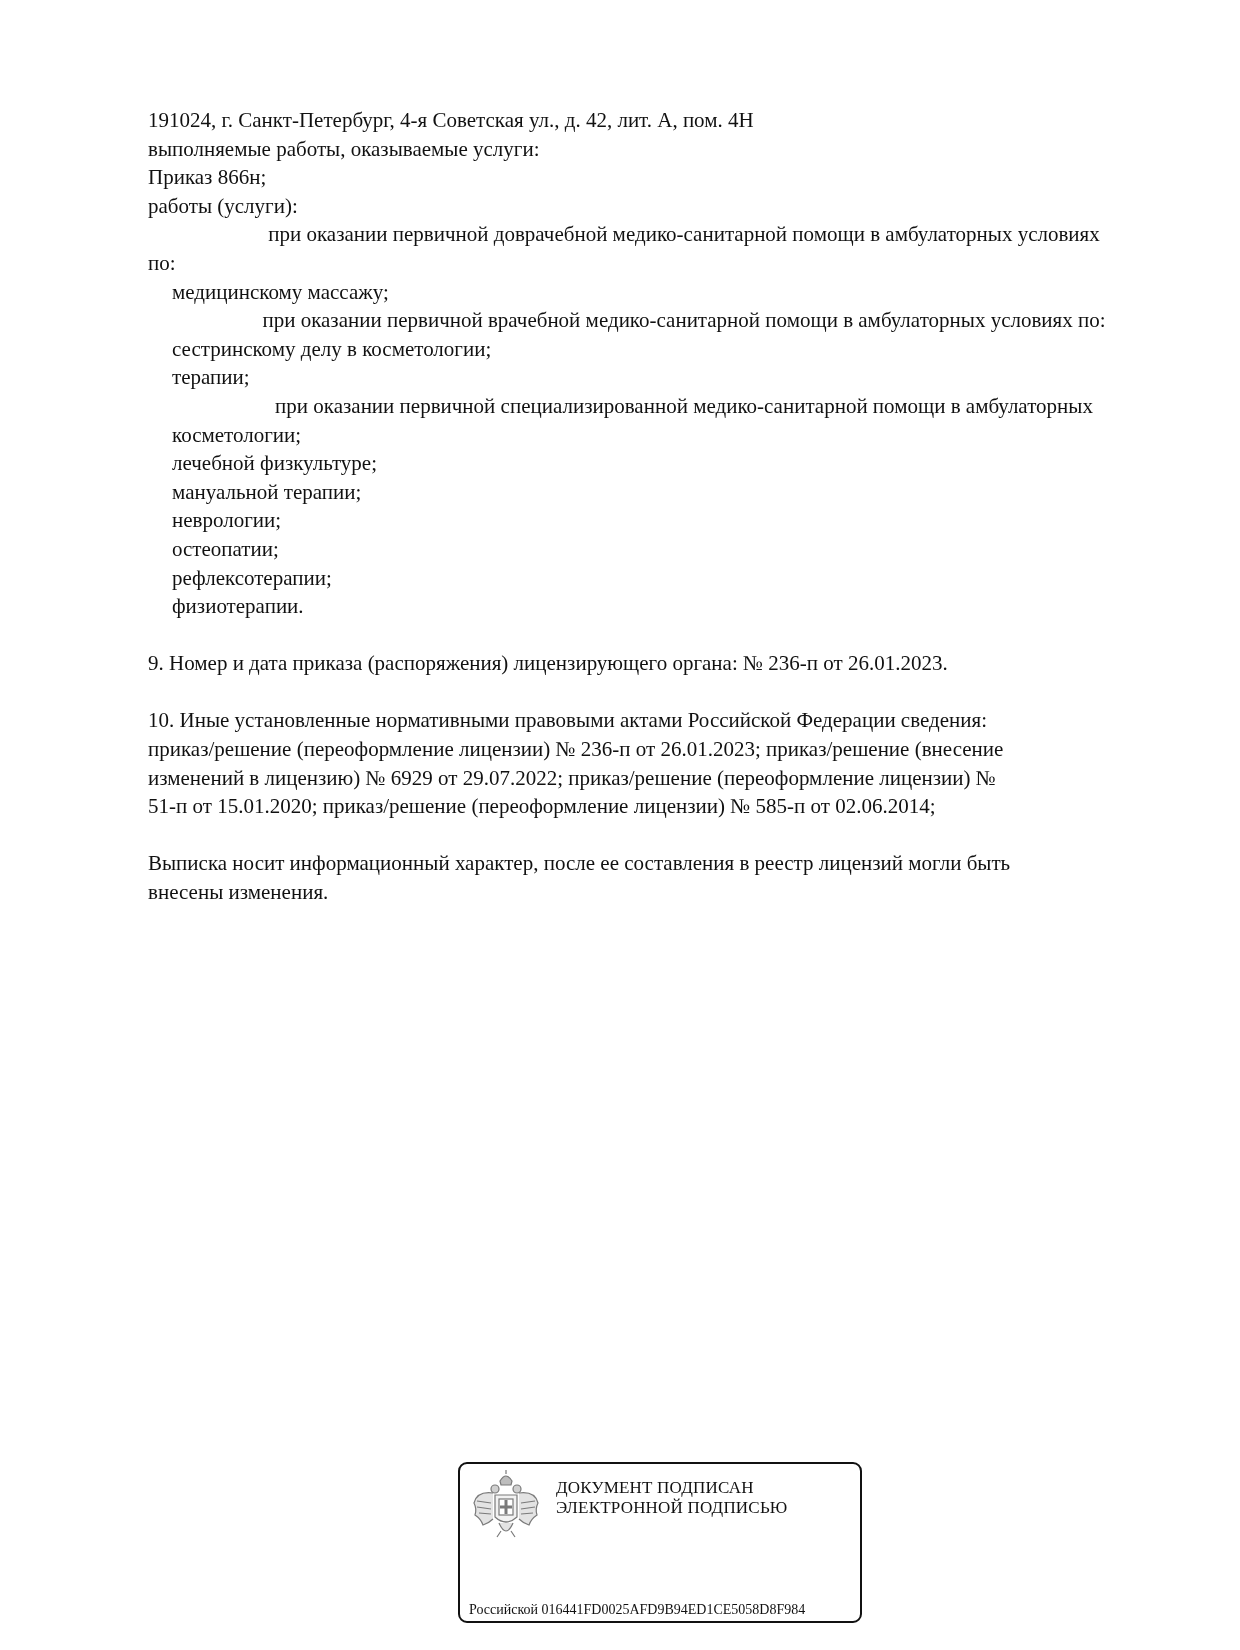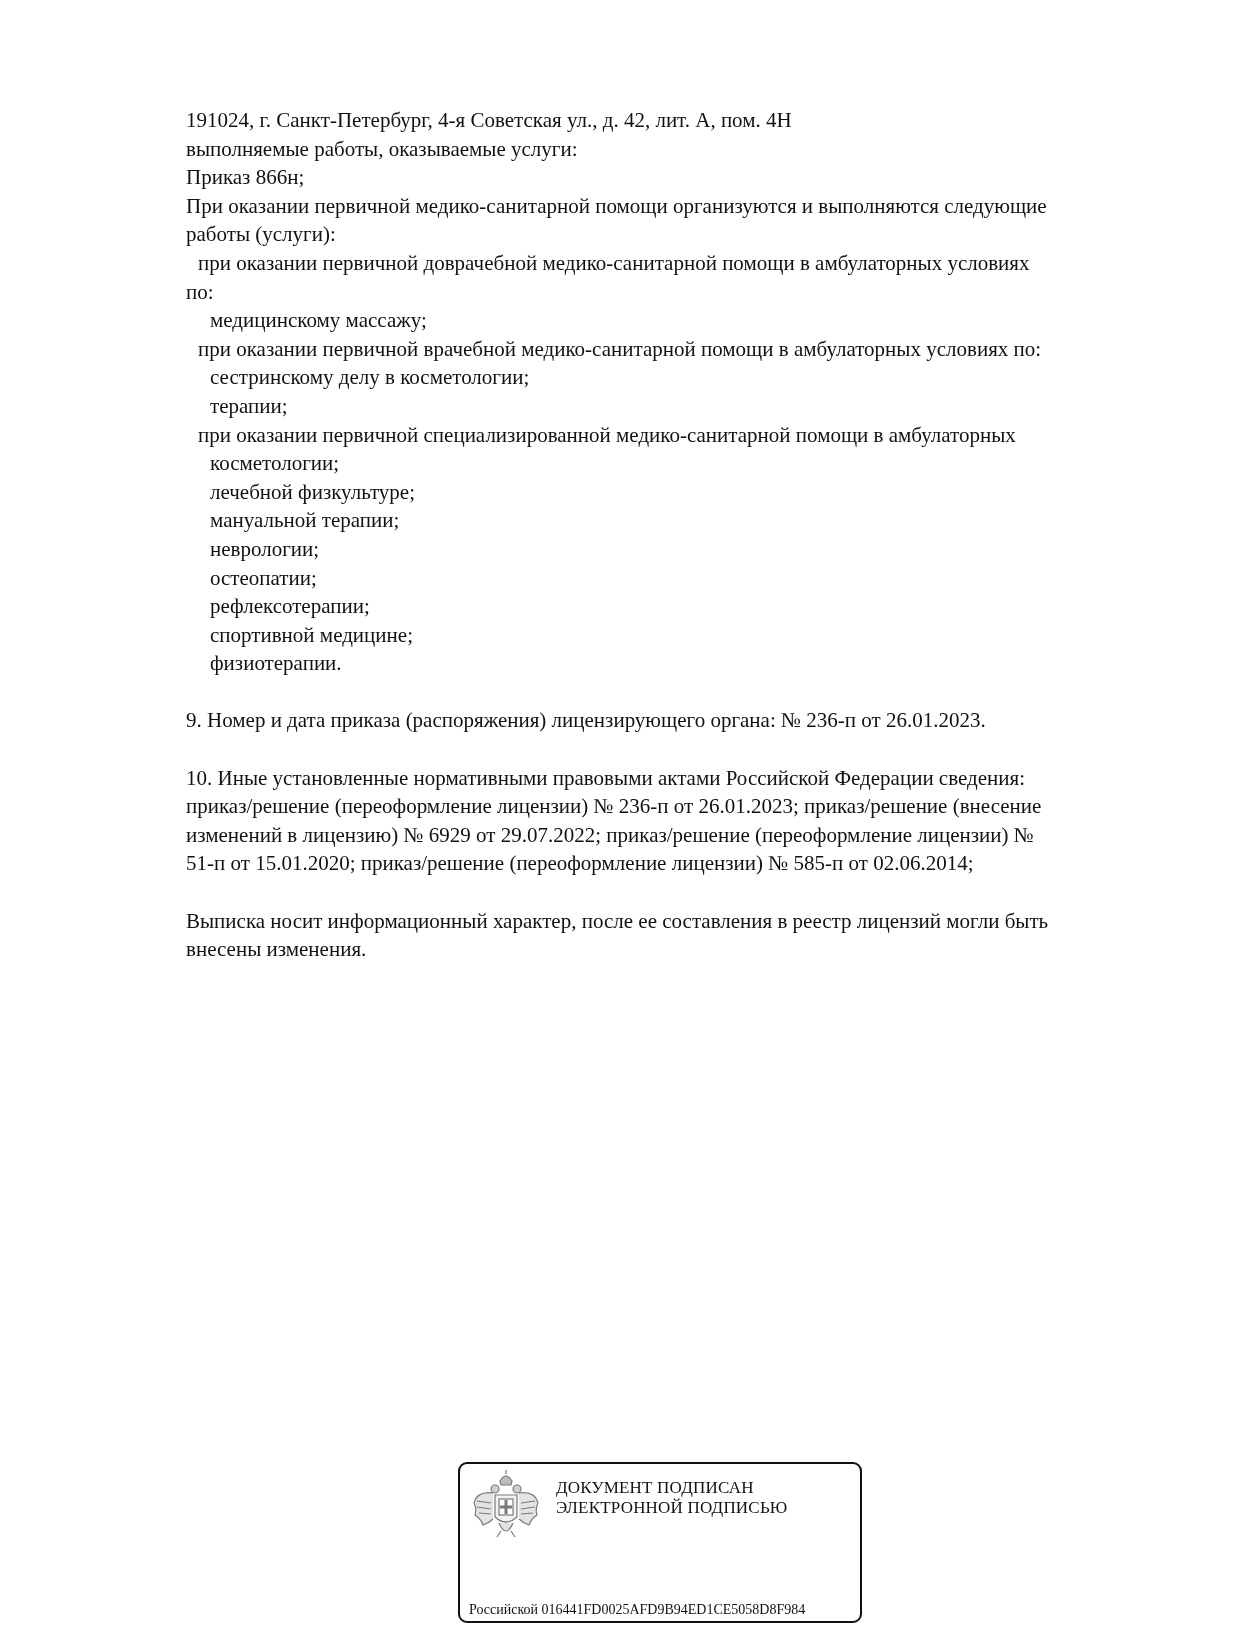--- a/index.html
+++ b/index.html
@@ -19,24 +19,23 @@
       position: absolute;
       left: 148px;
       top: 106px;
       width: 1060px;
       font-size: 21px;
       line-height: 28.6px;
     }
     .line {
       white-space: pre;
       height: 28.6px;
-      margin-left: 38px;
     }
     .l0 { padding-left: 0; }
-    .l1 { padding-left: 12px; }
+    .l1 { padding-left: 12px; text-align: center; }
     .l2 { padding-left: 24px; }
     .blank { height: 28.6px; }
 
     .sig-box {
       position: absolute;
       left: 458px;
       top: 1462px;
       width: 404px;
       height: 161px;
       border: 2px solid #111111;
@@ -68,36 +67,34 @@
       white-space: pre;
     }
   </style>
 </head>
 <body>
 
 <div class="page-text">
   <div class="line l0">191024, г. Санкт-Петербург, 4-я Советская ул., д. 42, лит. А, пом. 4Н</div>
   <div class="line l0">выполняемые работы, оказываемые услуги:</div>
   <div class="line l0">Приказ 866н;</div>
-  <div class="line l0">При оказании первичной медико-санитарной помощи организуются и выполняются следующие</div>
   <div class="line l0">работы (услуги):</div>
   <div class="line l1">при оказании первичной доврачебной медико-санитарной помощи в амбулаторных условиях</div>
   <div class="line l0">по:</div>
   <div class="line l2">медицинскому массажу;</div>
   <div class="line l1">при оказании первичной врачебной медико-санитарной помощи в амбулаторных условиях по:</div>
   <div class="line l2">сестринскому делу в косметологии;</div>
   <div class="line l2">терапии;</div>
   <div class="line l1">при оказании первичной специализированной медико-санитарной помощи в амбулаторных</div>
   <div class="line l2">косметологии;</div>
   <div class="line l2">лечебной физкультуре;</div>
   <div class="line l2">мануальной терапии;</div>
   <div class="line l2">неврологии;</div>
   <div class="line l2">остеопатии;</div>
   <div class="line l2">рефлексотерапии;</div>
-  <div class="line l2">спортивной медицине;</div>
   <div class="line l2">физиотерапии.</div>
 
   <div class="blank"></div>
 
   <div class="line l0">9. Номер и дата приказа (распоряжения) лицензирующего органа: № 236-п от 26.01.2023.</div>
 
   <div class="blank"></div>
 
   <div class="line l0">10. Иные установленные нормативными правовыми актами Российской Федерации сведения:</div>
   <div class="line l0">приказ/решение (переоформление лицензии) № 236-п от 26.01.2023; приказ/решение (внесение</div>

